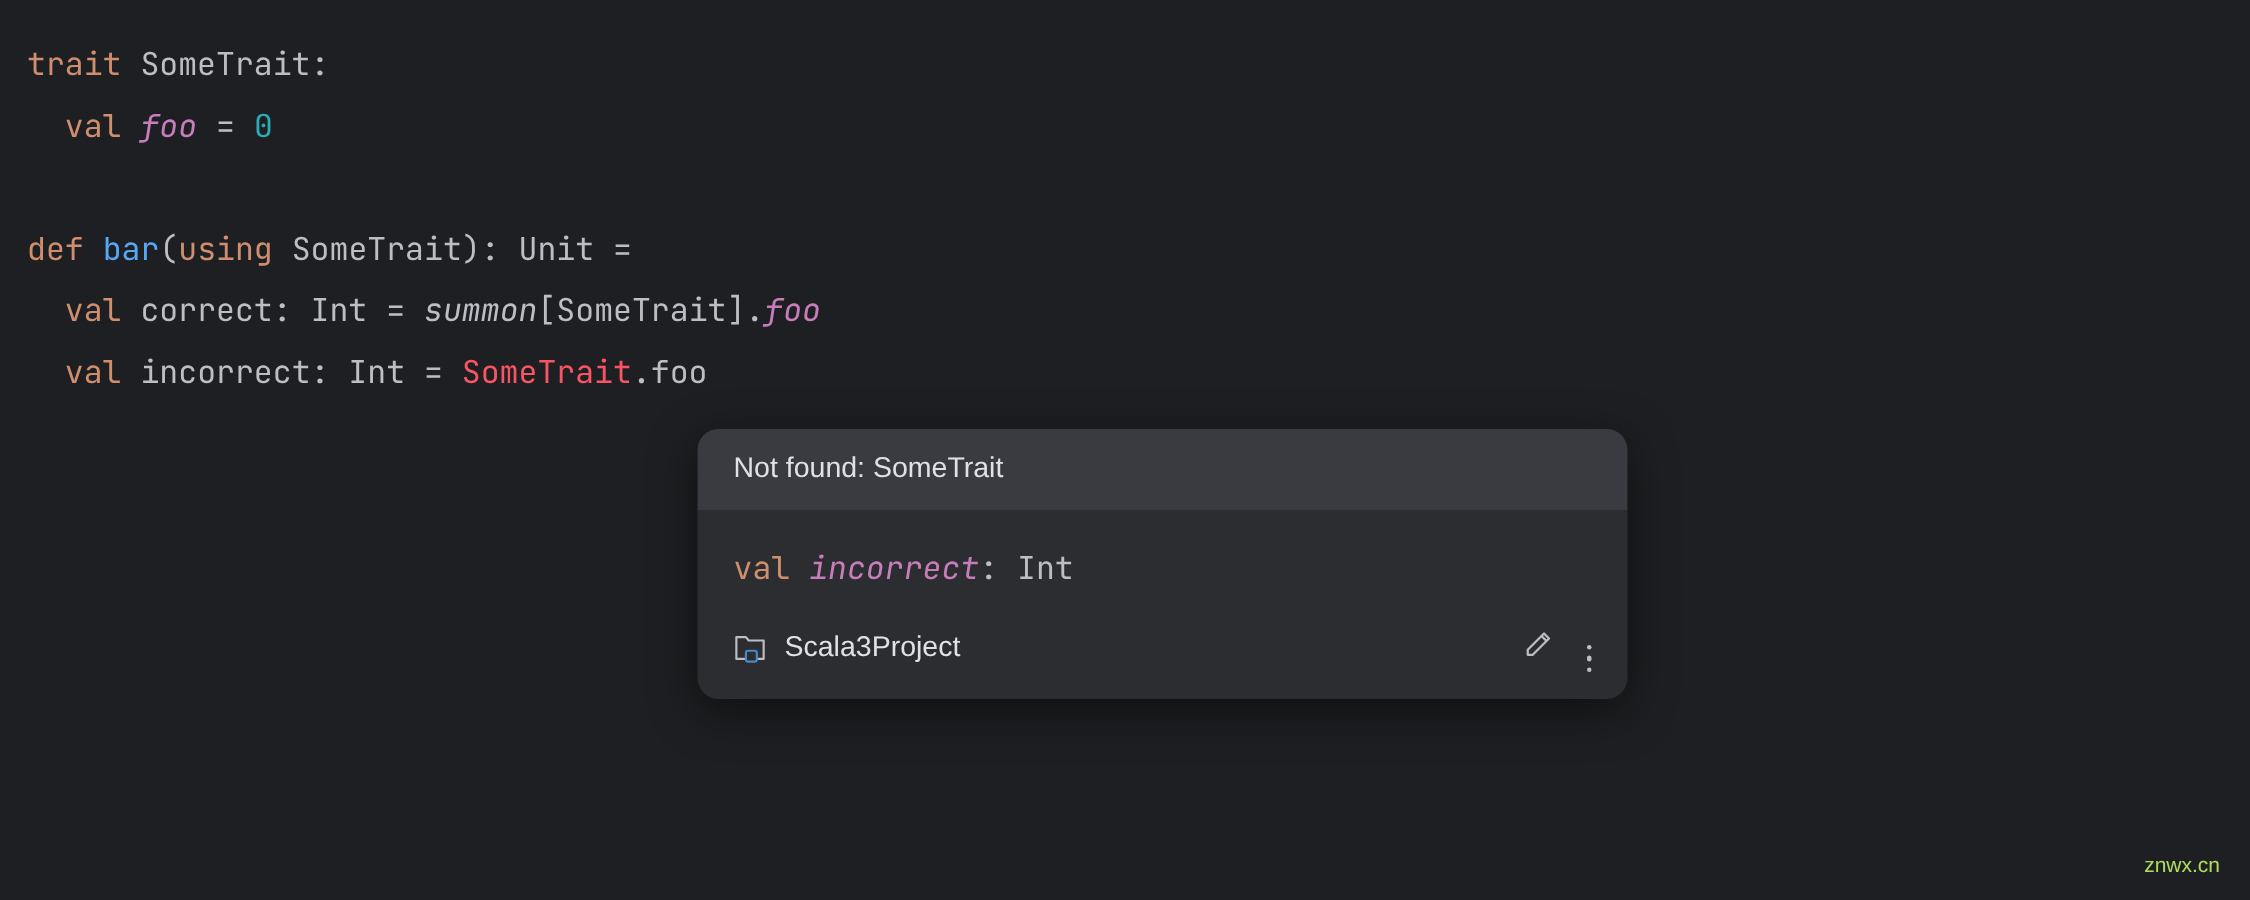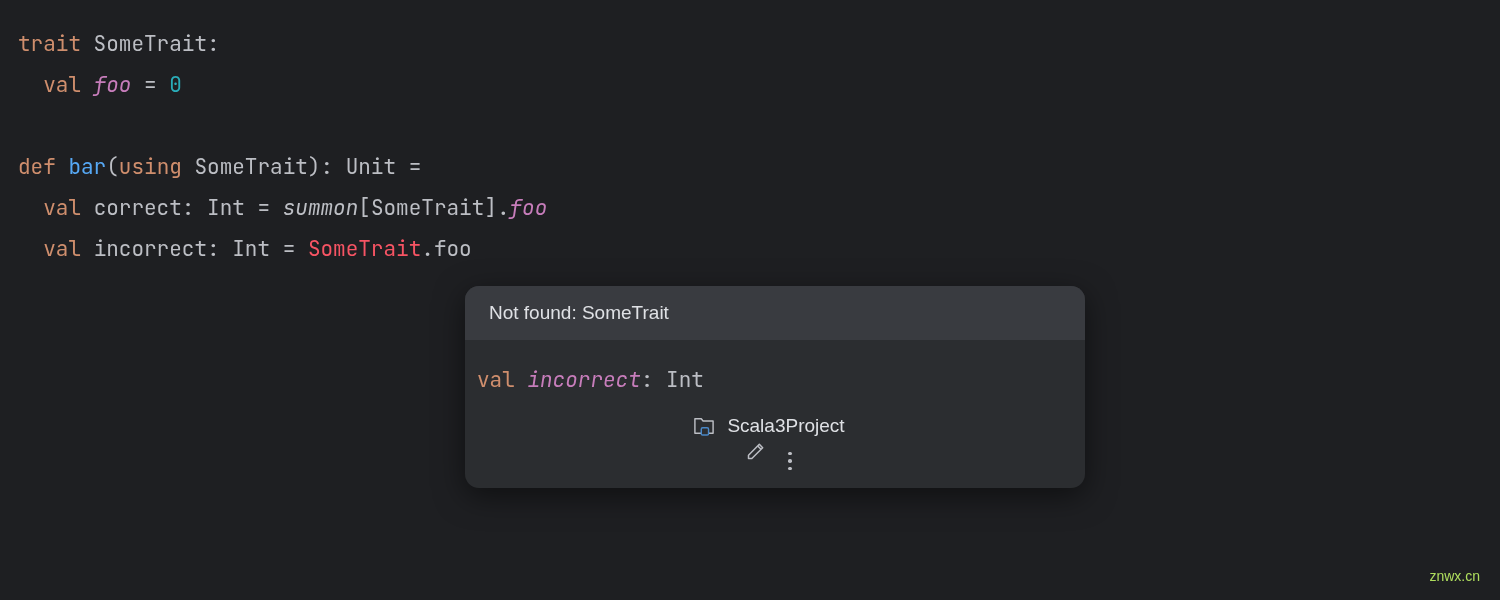--- a/index.html
+++ b/index.html
@@ -43,35 +43,34 @@
       overflow: hidden;
     }
     .tooltip-header {
       background-color: #393b40;
       padding: 16px 24px;
       font-family: -apple-system, BlinkMacSystemFont, 'Segoe UI', sans-serif;
       font-size: 19px;
       color: #dfe1e5;
     }
     .tooltip-body {
-      padding: 26px 24px 18px 12px;
+      padding: 26px 24px 18px 24px;
     }
     .tooltip-code {
       font-family: 'JetBrains Mono', 'Fira Code', 'Consolas', monospace;
       font-size: 21px;
       margin-bottom: 22px;
     }
     .tooltip-footer {
       display: flex;
       align-items: center;
       justify-content: space-between;
       font-family: -apple-system, BlinkMacSystemFont, 'Segoe UI', sans-serif;
       font-size: 19px;
       color: #dfe1e5;
-      flex-direction: column;
     }
     .tooltip-footer-left {
       display: flex;
       align-items: center;
       gap: 12px;
     }
     .tooltip-footer-right {
       display: flex;
       align-items: center;
       gap: 22px;

